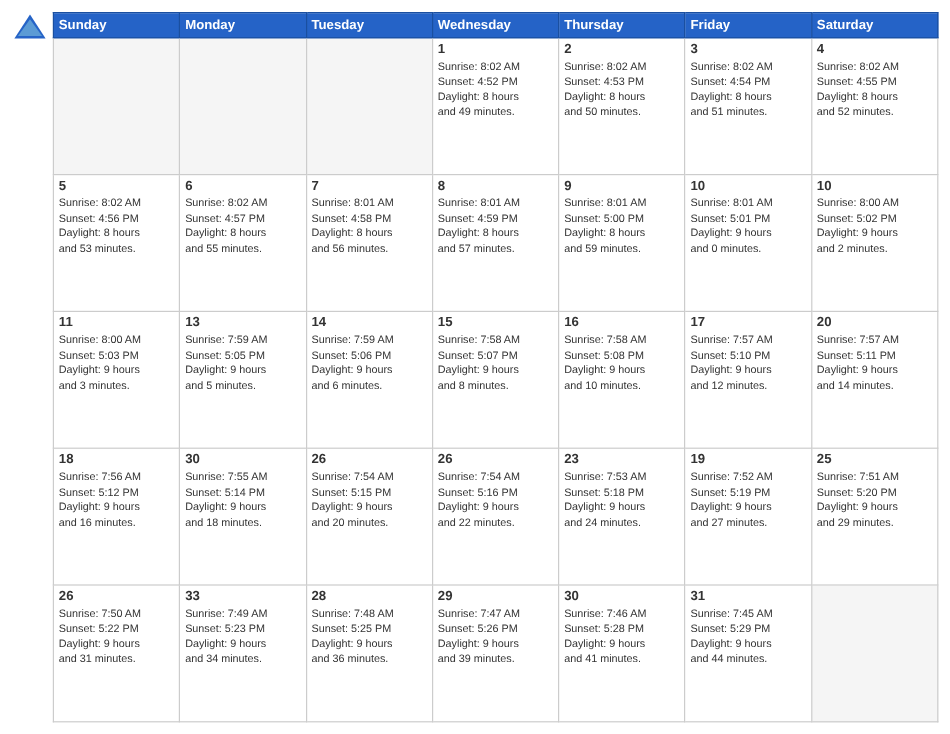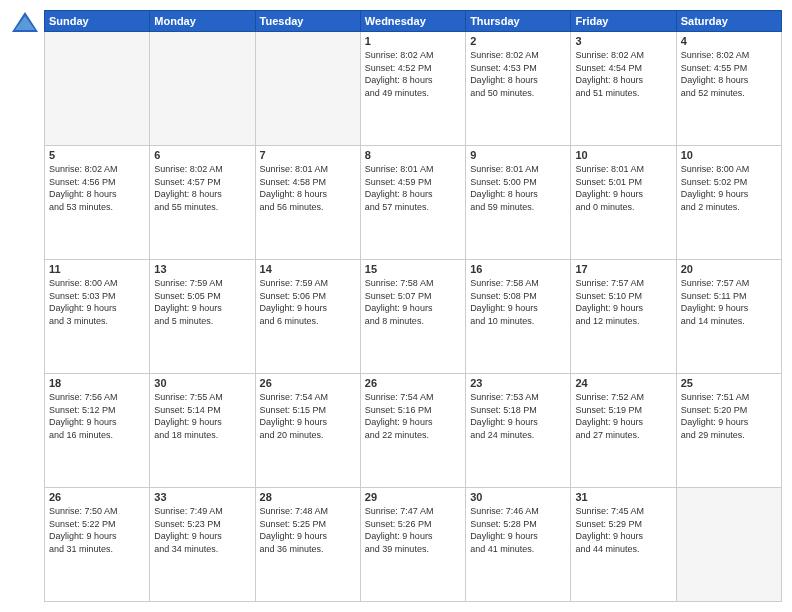--- a/index.html
+++ b/index.html
@@ -222,21 +222,21 @@
           </td>
           <td>
             <span class="day-num">26</span>
             <div class="day-info">Sunrise: 7:54 AM<br>Sunset: 5:16 PM<br>Daylight: 9 hours<br>and 22 minutes.</div>
           </td>
           <td>
             <span class="day-num">23</span>
             <div class="day-info">Sunrise: 7:53 AM<br>Sunset: 5:18 PM<br>Daylight: 9 hours<br>and 24 minutes.</div>
           </td>
           <td>
-            <span class="day-num">24</span>
+            <span class="day-num">19</span>
             <div class="day-info">Sunrise: 7:52 AM<br>Sunset: 5:19 PM<br>Daylight: 9 hours<br>and 27 minutes.</div>
           </td>
           <td>
             <span class="day-num">25</span>
             <div class="day-info">Sunrise: 7:51 AM<br>Sunset: 5:20 PM<br>Daylight: 9 hours<br>and 29 minutes.</div>
           </td>
         </tr>
         <tr>
           <td>
             <span class="day-num">26</span>

